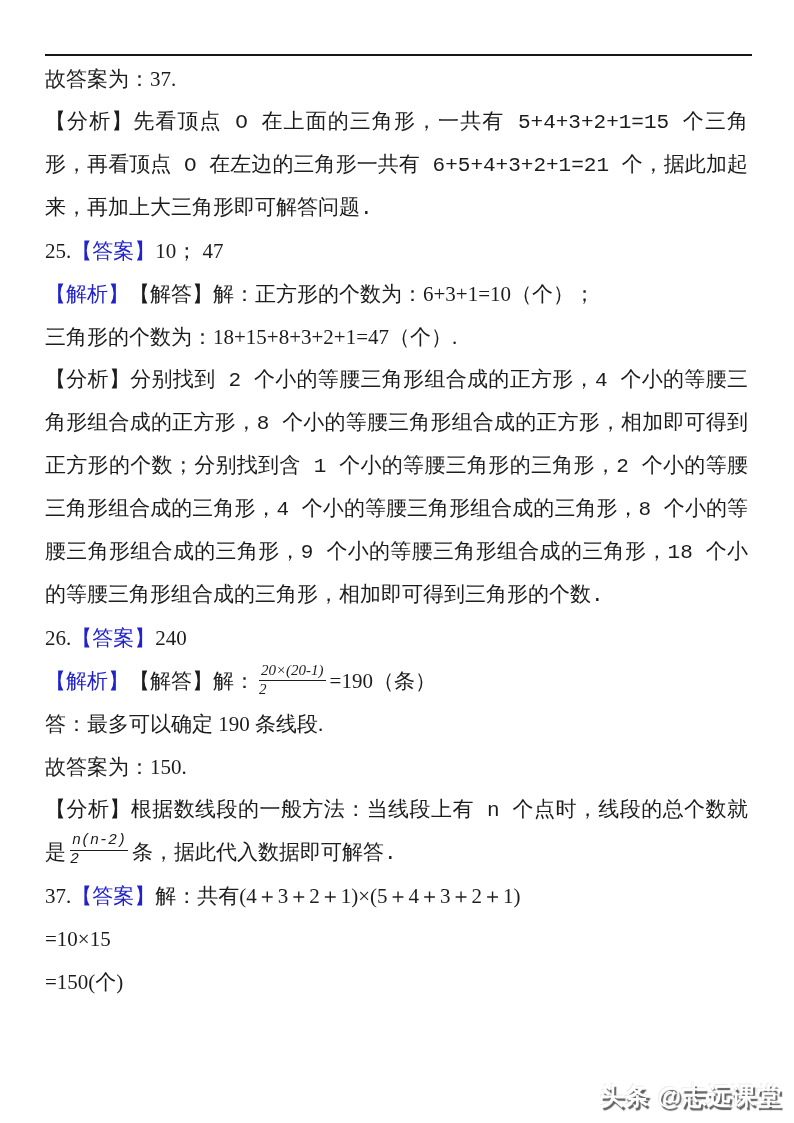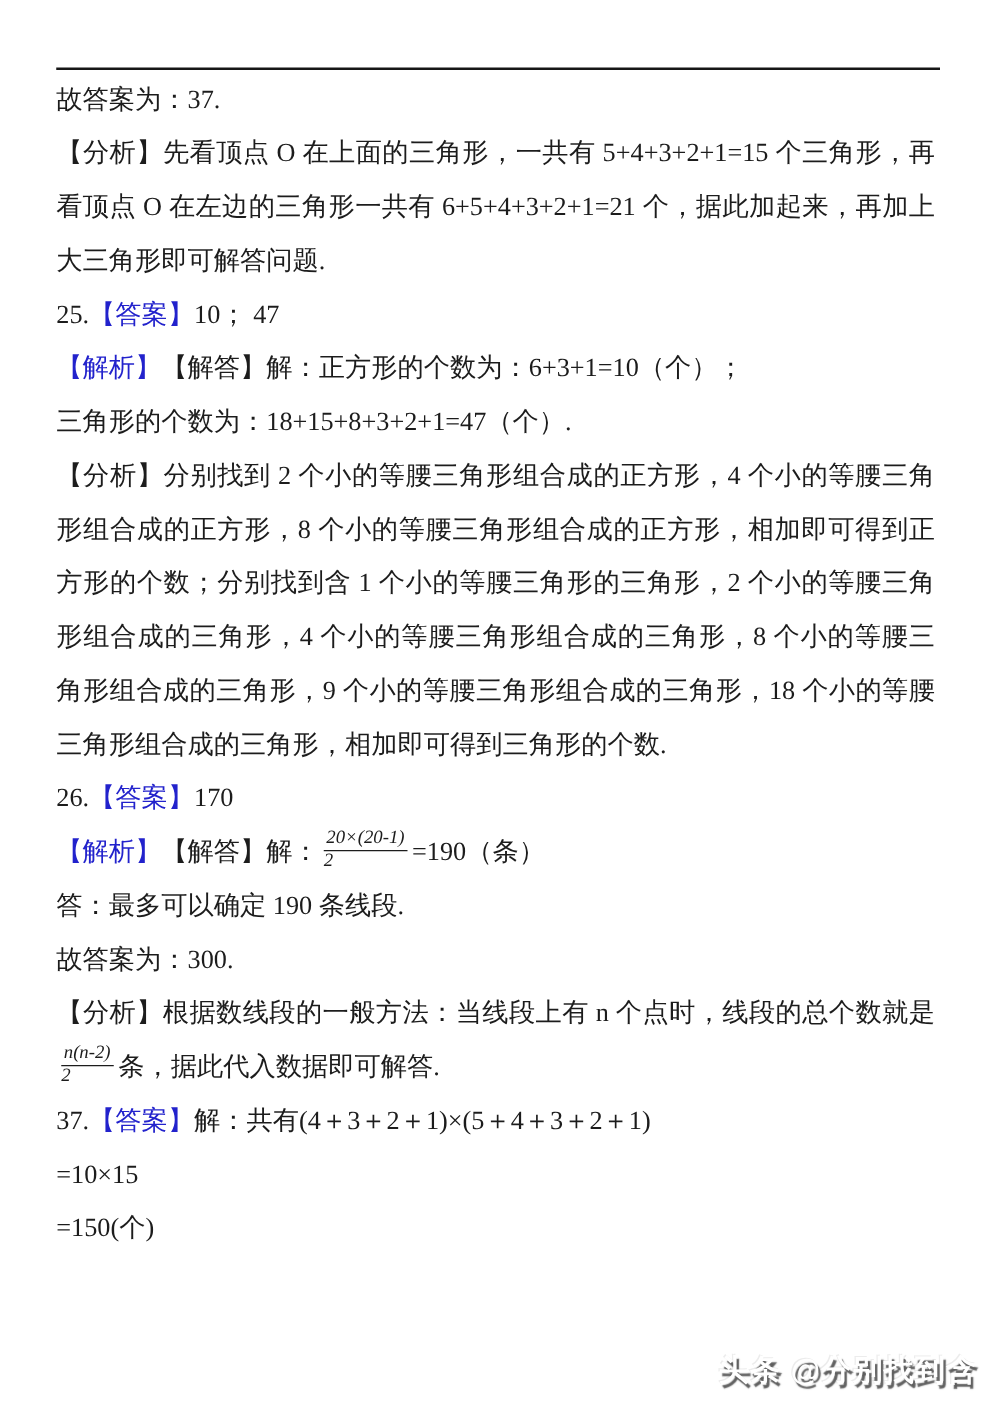--- a/index.html
+++ b/index.html
@@ -29,20 +29,21 @@
     right: 46px;
     top: 58px;
     font-size: 21px;
   }
   .content p {
     margin: 0;
     line-height: 43px;
   }
   .just {
     text-align: justify;
+    font-family: Liberation Mono, monospace;
   }
   .blue {
     color: #2222cc;
   }
   .frac-line {
     line-height: 52px;
   }
   .frac {
     display: inline-block;
     text-align: left;
@@ -89,33 +90,33 @@
 
     <p><span>25.</span><span class="blue">【答案】</span><span>10； 47</span></p>
 
     <p><span class="blue">【解析】</span><span>【解答】解：正方形的个数为：6+3+1=10（个）；</span></p>
 
     <p><span>三角形的个数为：18+15+8+3+2+1=47（个）.</span></p>
 
 
     <p class="just"><span>【分析】分别找到 2 个小的等腰三角形组合成的正方形，4 个小的等腰三角形组合成的正方形，8 个小的等腰三角形组合成的正方形，相加即可得到正方形的个数；分别找到含 1 个小的等腰三角形的三角形，2 个小的等腰三角形组合成的三角形，4 个小的等腰三角形组合成的三角形，8 个小的等腰三角形组合成的三角形，9 个小的等腰三角形组合成的三角形，18 个小的等腰三角形组合成的三角形，相加即可得到三角形的个数.</span></p>
 
-    <p><span>26.</span><span class="blue">【答案】</span><span>170</span></p>
+    <p><span>26.</span><span class="blue">【答案】</span><span>240</span></p>
 
     <p class="frac-line"><span class="blue">【解析】</span><span>【解答】解：</span><span class="frac"><span class="num">20×(20-1)</span><span class="den">2</span></span><span>=190（条）</span></p>
 
     <p><span>答：最多可以确定 190 条线段.</span></p>
 
-    <p><span>故答案为：300.</span></p>
+    <p><span>故答案为：150.</span></p>
 
     <p class="just"><span>【分析】根据数线段的一般方法：当线段上有 n 个点时，线段的总个数就是</span><span class="frac"><span class="num">n(n-2)</span><span class="den">2</span></span><span>条，据此代入数据即可解答.</span></p>
 
     <p><span>37.</span><span class="blue">【答案】</span><span>解：共有(4＋3＋2＋1)×(5＋4＋3＋2＋1)</span></p>
 
     <p><span>=10×15</span></p>
 
     <p><span>=150(个)</span></p>
 
   </div>
 
-  <div class="watermark"><span>头条 @分别找到含</span></div>
+  <div class="watermark"><span>头条 @志远课堂</span></div>
 
 </div>
 
 </body></html>

